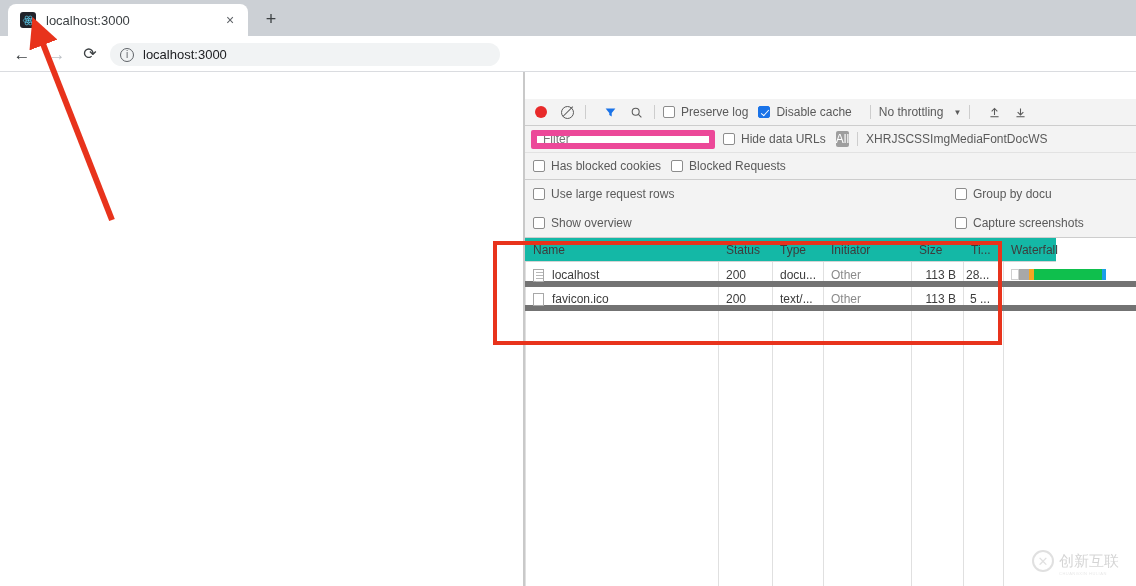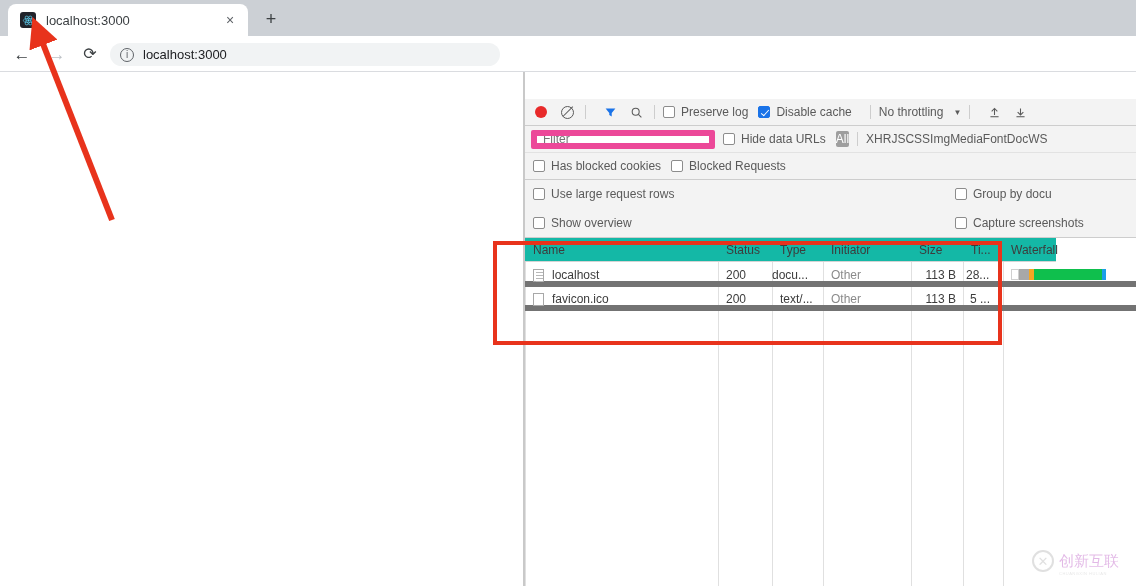--- a/index.html
+++ b/index.html
@@ -204,21 +204,21 @@
 
   .watermark {
     position: absolute; right: 6px; bottom: 8px; width: 98px; height: 34px;
     opacity: 0.30; display: flex; align-items: center;
   }
   .wm-circle {
     width: 22px; height: 22px; border: 2px solid #9a9a9a; border-radius: 50%;
     display: flex; align-items: center; justify-content: center;
     font-size: 13px; color: #9a9a9a; flex: 0 0 auto;
   }
-  .wm-text { margin-left: 5px; font-size: 15px; color: #a21caf; letter-spacing: 0px; }
+  .wm-text { margin-left: 5px; font-size: 15px; color: #737373; letter-spacing: 0px; }
   .wm-sub { position: absolute; left: 27px; bottom: 2px; font-size: 4px; color: #b0b0b0; letter-spacing: 0.5px; }
 </style>
 </head>
 <body>
 
 <div id="app">
 
   <div class="tabstrip">
     <div class="tab">
       <div class="tab-favicon">
@@ -356,21 +356,21 @@
         <div class="th" style="left:438px;width:40px">Ti...</div>
         <div class="th" style="left:478px;width:133px">Waterfall</div>
       </div>
 
       <div class="tr" style="top:25px">
         <div class="cell name" style="left:0px;width:193px">
           <span class="file-ic doc"></span>
           <span>localhost</span>
         </div>
         <div class="cell" style="left:193px;width:54px;padding-left:8px">200</div>
-        <div class="cell" style="left:247px;width:51px;">docu...</div>
+        <div class="cell" style="left:247px;width:51px;padding-left:8px">docu...</div>
         <div class="cell muted" style="left:298px;width:88px;padding-left:8px">Other</div>
         <div class="cell num" style="left:386px;width:52px;padding-right:7px">113 B</div>
         <div class="cell" style="left:438px;width:40px;padding-left:3px">28...</div>
         <div class="wf-wrap" style="left:486px">
           <div class="wf-seg" style="width:8px;background:#ffffff;border:1px solid #d0d0d0;box-sizing:border-box"></div>
           <div class="wf-seg" style="width:10px;background:#a8a8a8"></div>
           <div class="wf-seg" style="width:5px;background:#f5a623"></div>
           <div class="wf-seg" style="width:68px;background:#0fbf4d"></div>
           <div class="wf-seg" style="width:4px;background:#1a9ee8"></div>
         </div>

